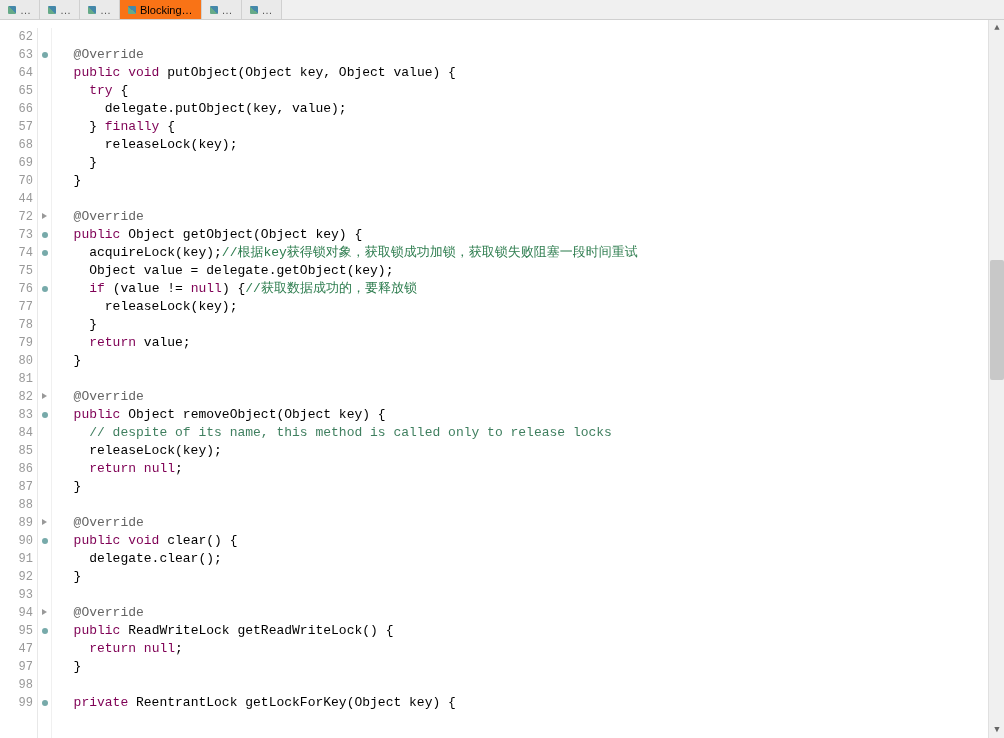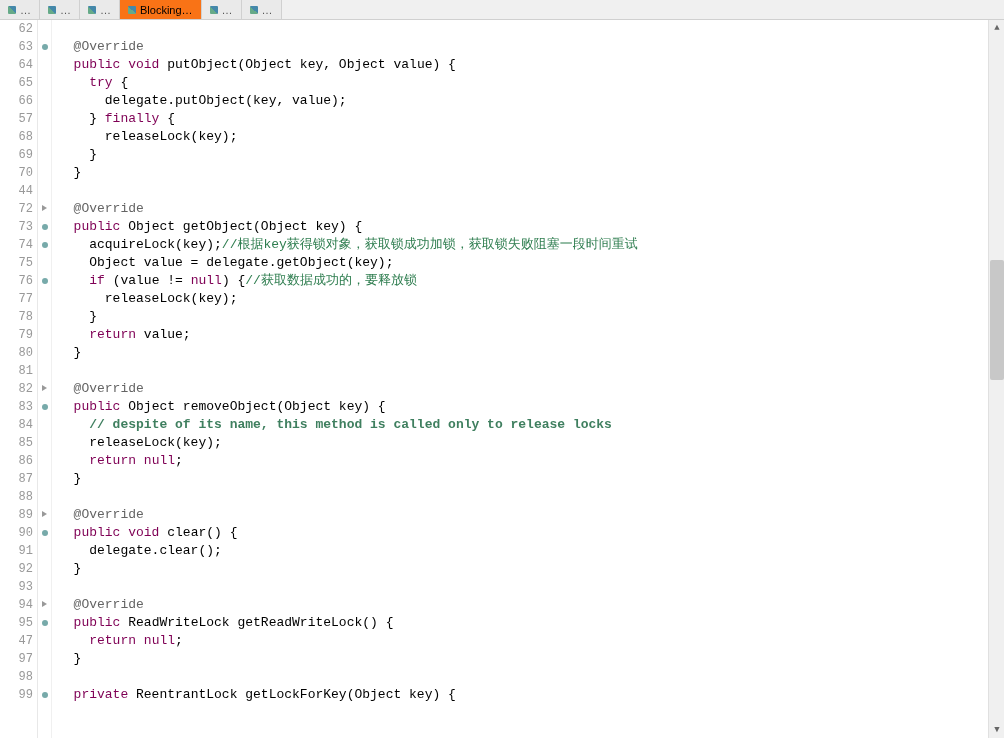--- a/index.html
+++ b/index.html
@@ -2,32 +2,32 @@
 <html><head>
 <meta charset="utf-8">
 <style>
 * { margin: 0; padding: 0; box-sizing: border-box; }
 html, body { width: 1004px; height: 738px; font-family: Consolas, "Courier New", monospace; font-size: 13px; overflow: hidden; background: #fff; }
 .ide { display: flex; flex-direction: column; width: 100%; height: 100%; }
 .tabbar { display: flex; height: 20px; background: #f0f0f0; border-bottom: 1px solid #d0d0d0; font-family: "Segoe UI", Tahoma, sans-serif; font-size: 11px; color: #555; overflow: hidden; }
 .tab { display: flex; align-items: center; gap: 4px; padding: 0 8px; height: 100%; border-right: 1px solid #d0d0d0; background: #eaeaea; white-space: nowrap; cursor: pointer; }
 .tab.active { background: #f97316; color: #000; }
 .tab-ico { width: 8px; height: 8px; background: linear-gradient(45deg,#6a8 50%, #48a 50%); border-radius: 1px; }
-.editor { display: flex; flex: 1; position: relative; background: #be185d; }
+.editor { display: flex; flex: 1; position: relative; background: #be185d; margin-top: 8px; }
 .gutter { width: 38px; background: #fff; border-right: 1px solid #e8e8e8; color: #999; text-align: right; padding-right: 4px; user-select: none; }
 .ann { width: 14px; background: #fff; border-right: 1px solid #f0f0f0; user-select: none; text-align: center; font-size: 9px; color: #888; }
 .code { flex: 1; background: #fff; white-space: pre; overflow: hidden; padding-left: 6px; }
 .line { height: 18px; line-height: 18px; }
 .gline { height: 18px; line-height: 18px; font-size: 12px; }
 .aline { height: 18px; line-height: 18px; }
 .aline .dot { display:inline-block; width:6px; height:6px; border-radius:50%; background:#7aa; margin-top:6px; }
 .aline .tri { display:inline-block; width:0; height:0; border-top:3px solid transparent; border-bottom:3px solid transparent; border-left:5px solid #999; margin-top:5px; }
 .kw { color: #7f0055; font-weight: normal; }
 .ann-txt { color: #646464; }
-.com { color: #3f7f5f; font-weight: bold; }
+.com { color: #3f7f5f; }
 .com-cn { color: #2e7d4f; }
 .plain { color: #000; font-family: Liberation Mono, monospace; }
 .scrollbar { position: absolute; top: 20px; right: 0; width: 16px; bottom: 0; background: #f0f0f0; border-left: 1px solid #e0e0e0; }
 .sb-thumb { position: absolute; width: 14px; left: 1px; background: #c8c8c8; border-radius: 2px; }
 .sb-arrow { position:absolute; width:16px; height:16px; left:0; color:#666; font-size:9px; text-align:center; line-height:16px; cursor:pointer; }
 </style>
 </head>
 <body>
 
 <div class="ide">

